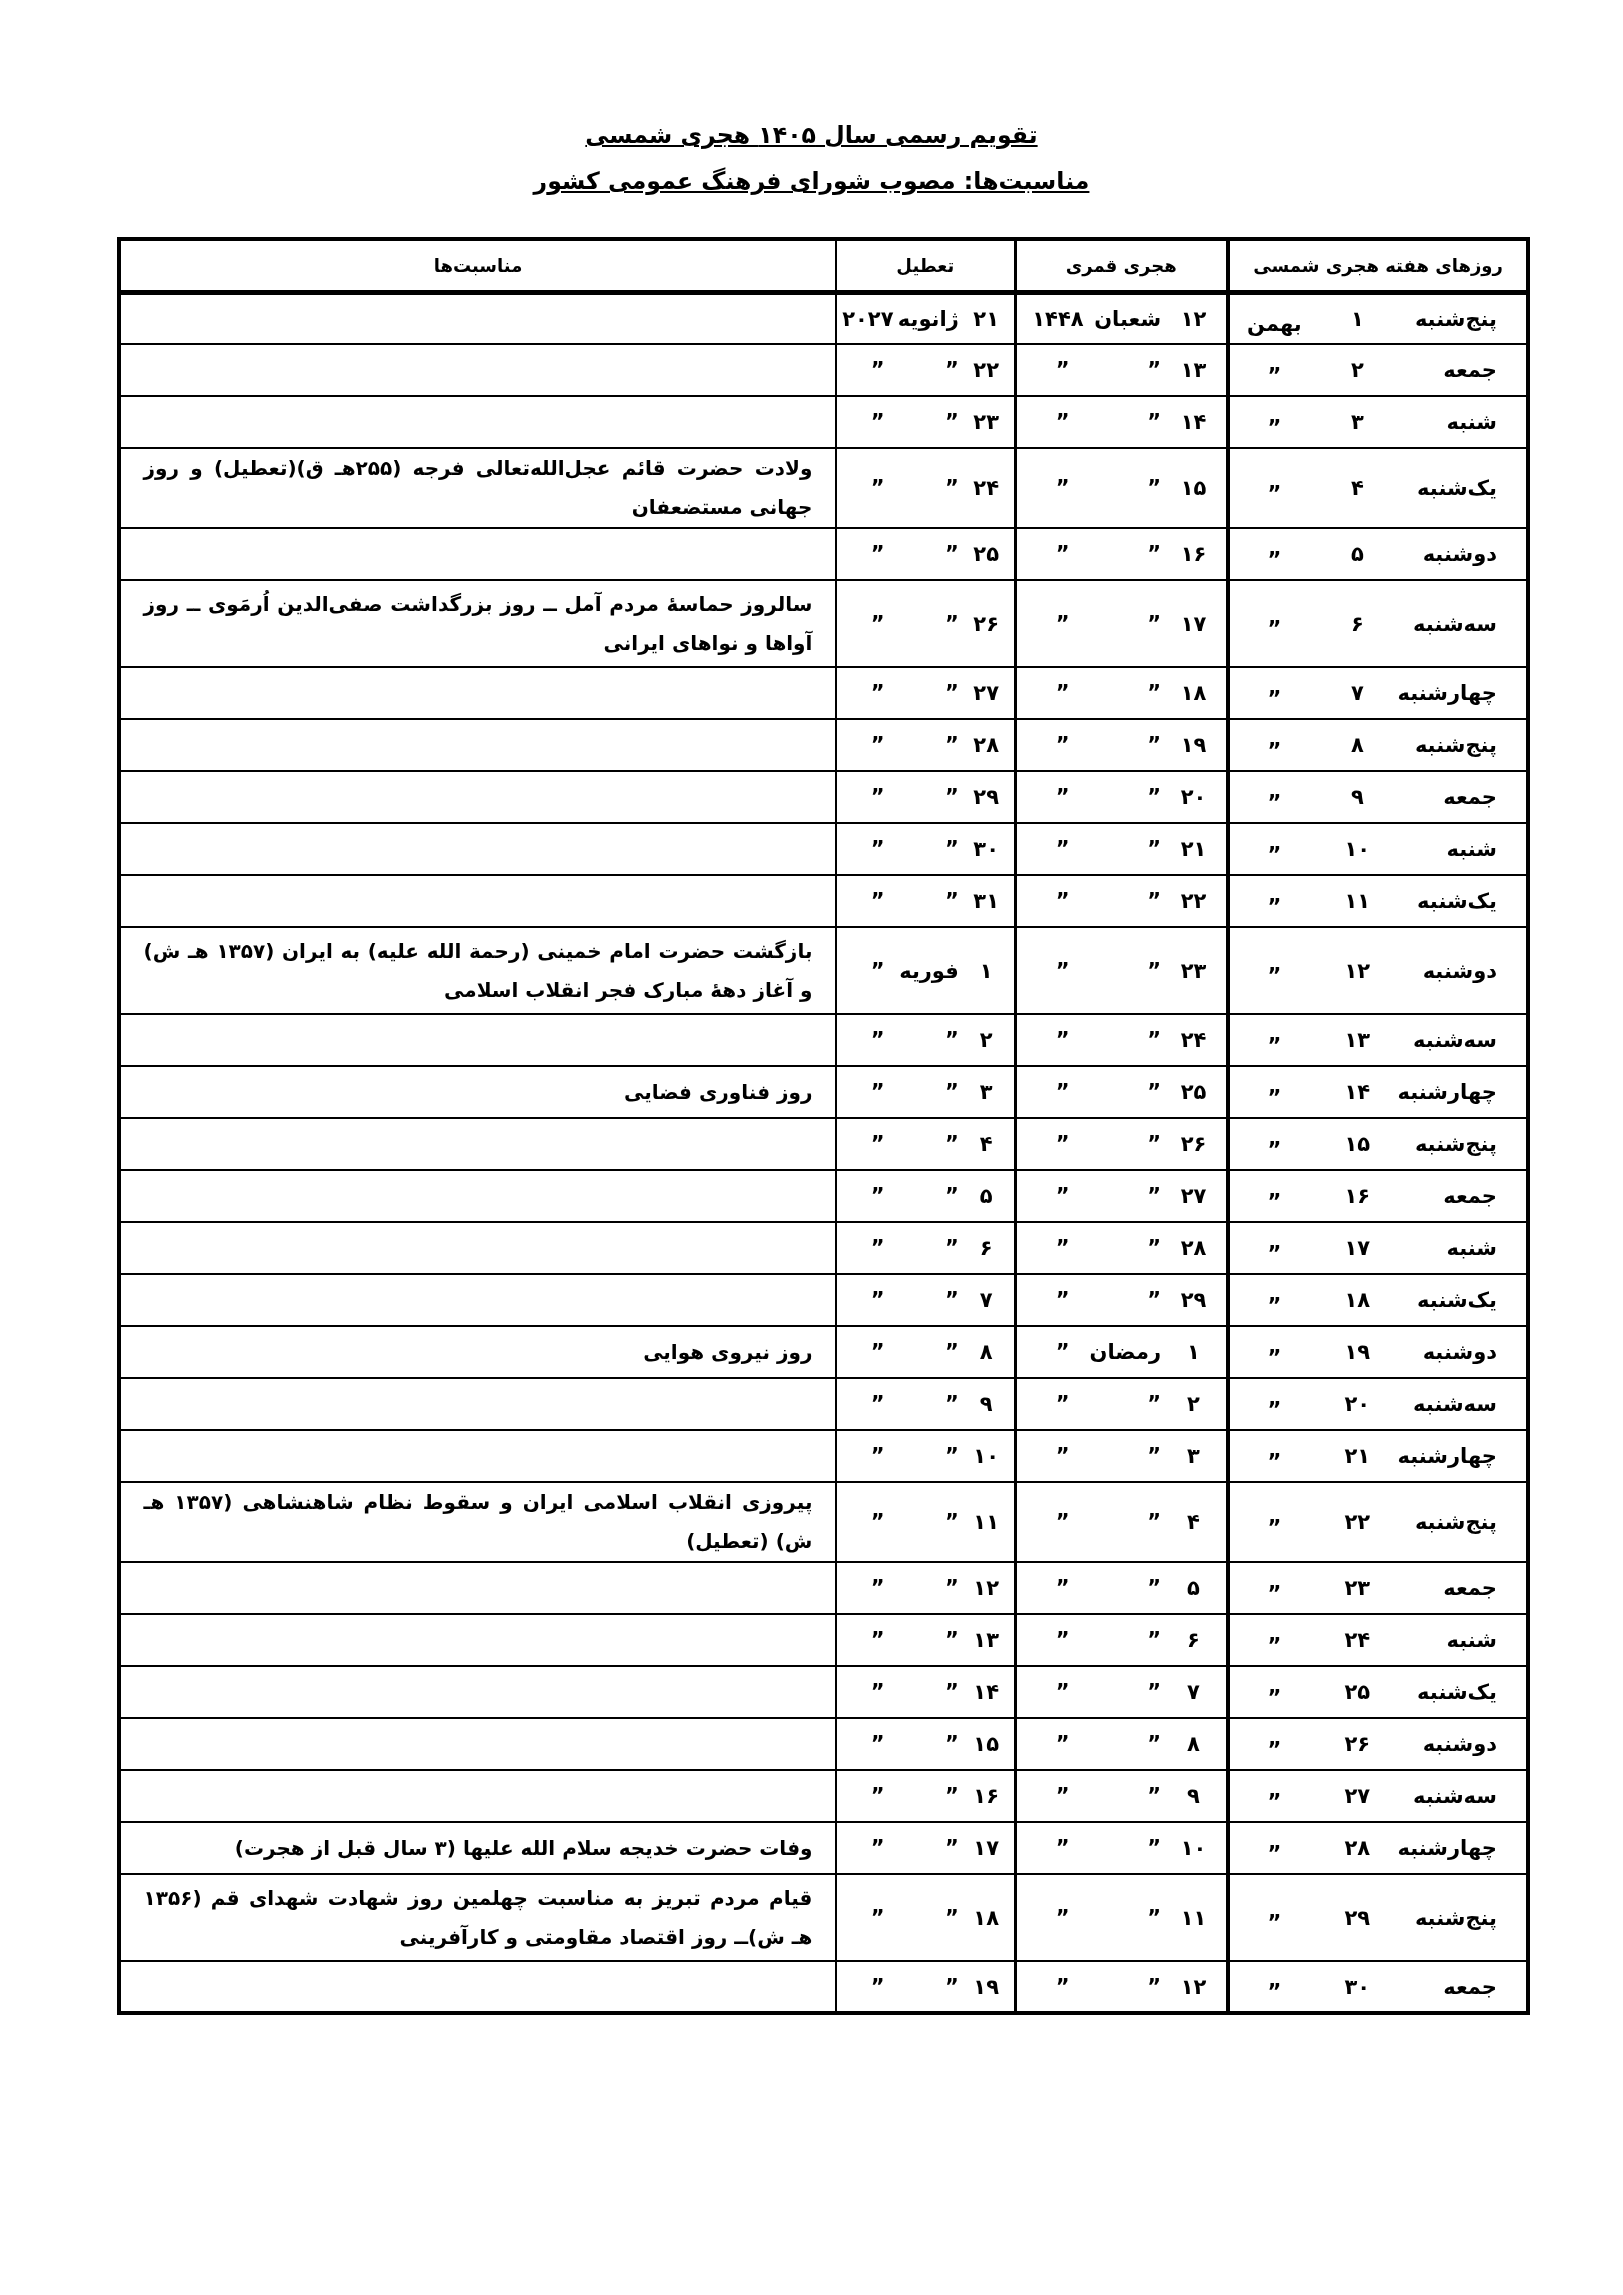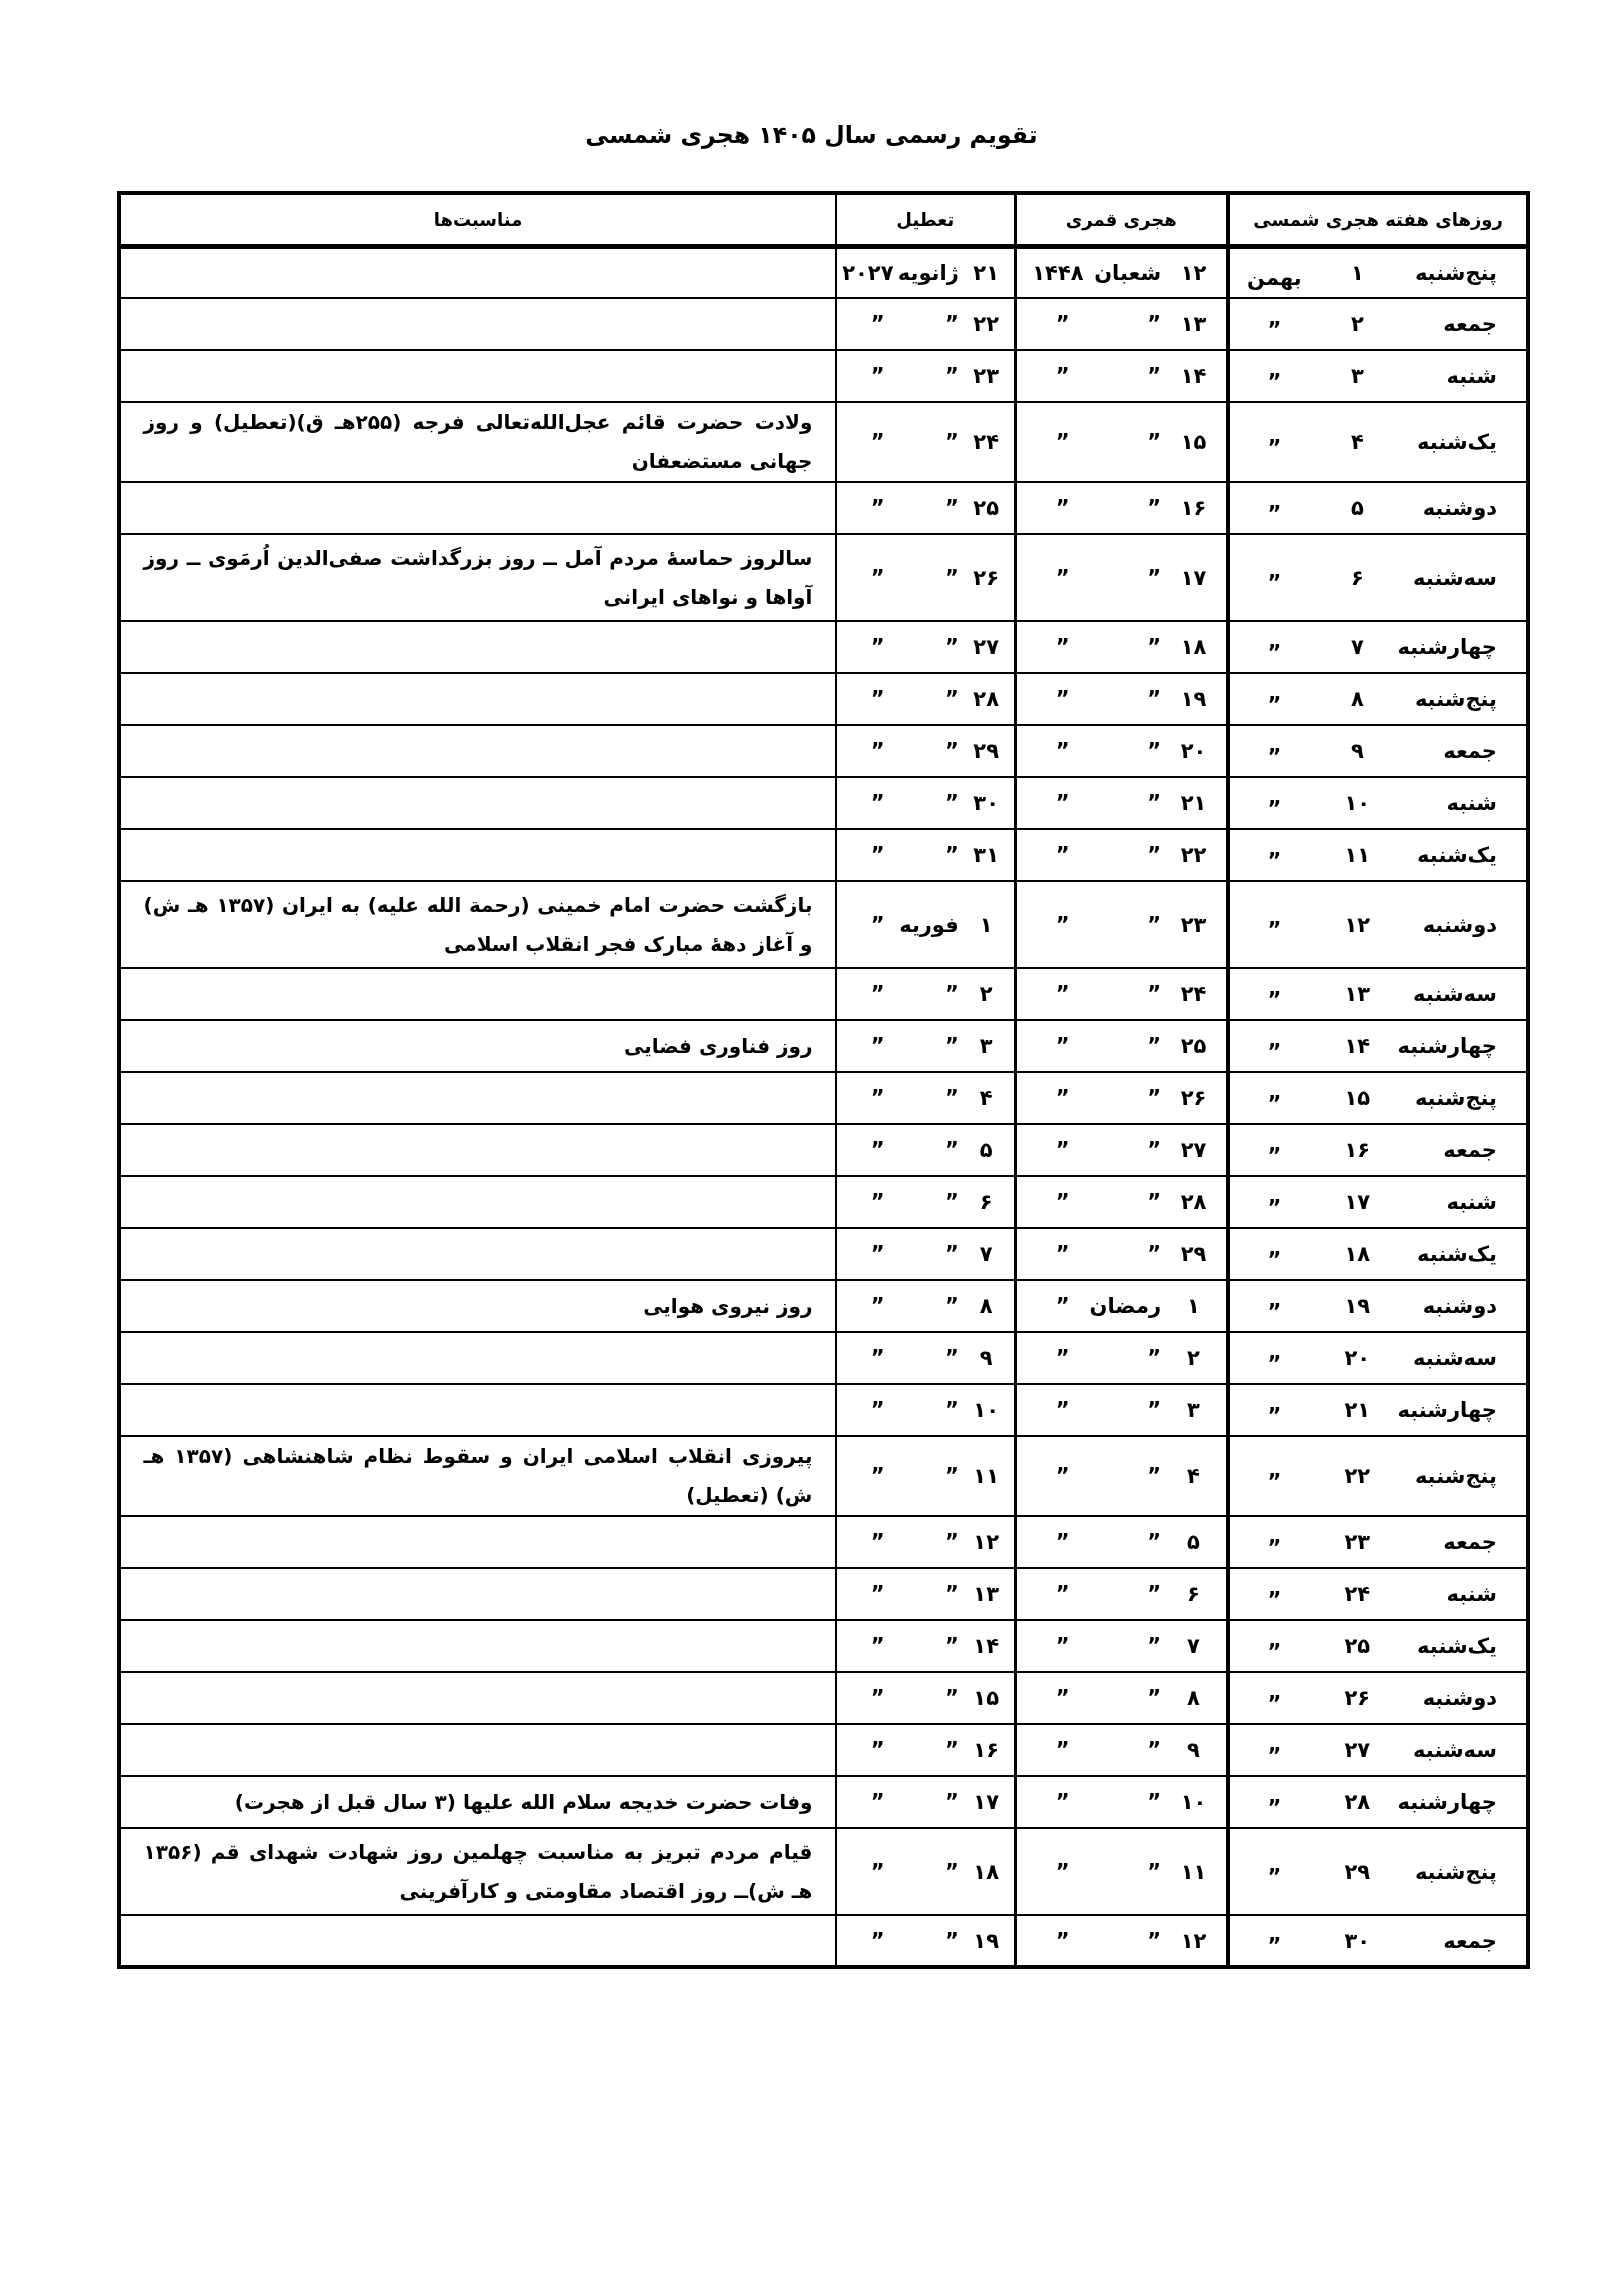--- a/index.html
+++ b/index.html
@@ -11,20 +11,21 @@
     direction: rtl;
     color: #000;
     font-family: "DejaVu Sans", sans-serif;
     font-weight: bold;
   }
   .doc-header {
     margin-top: 112px;
     text-align: center;
     font-size: 23.6px;
     line-height: 46px;
+    text-decoration: underline;
   }
   table.cal {
     border-collapse: collapse;
     table-layout: fixed;
     width: 1413px;
     margin: 33px 93px 0 auto;
     border: 4.9px solid #000;
   }
   col.w-week  { width: 300px; }
   col.w-lunar { width: 213px; }
@@ -57,20 +58,21 @@
     line-height: 39px;
     text-align: justify;
     text-align-last: right;
   }
 </style>
 </head>
 <body>
 
 <div class="doc-header">
   <div>تقویم رسمی سال ۱۴۰۵ هجری شمسی</div>
+  <div>مناسبت‌ها: مصوب شورای فرهنگ عمومی کشور</div>
 </div>
 
 <table class="cal">
   <colgroup>
     <col class="w-week">
     <col class="w-lunar">
     <col class="w-greg">
     <col class="w-occ">
   </colgroup>
   <thead>

